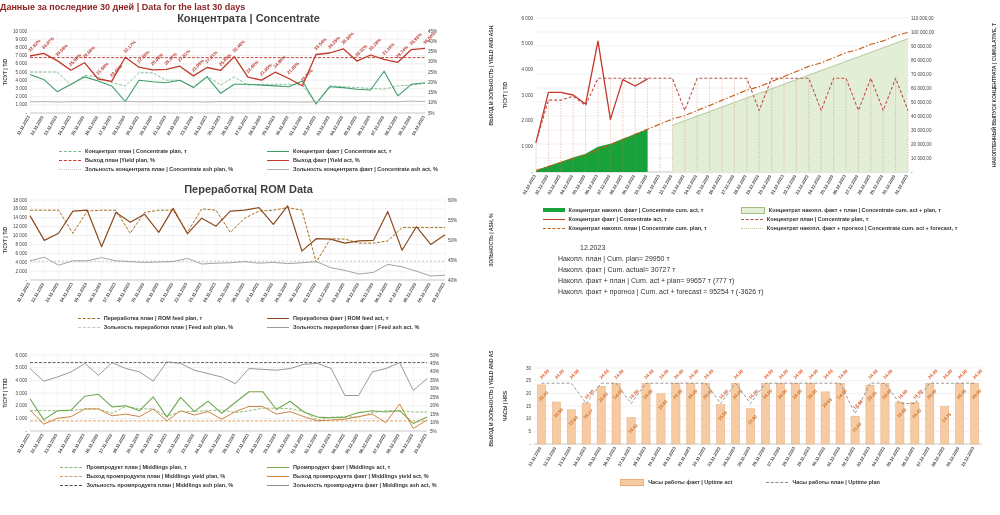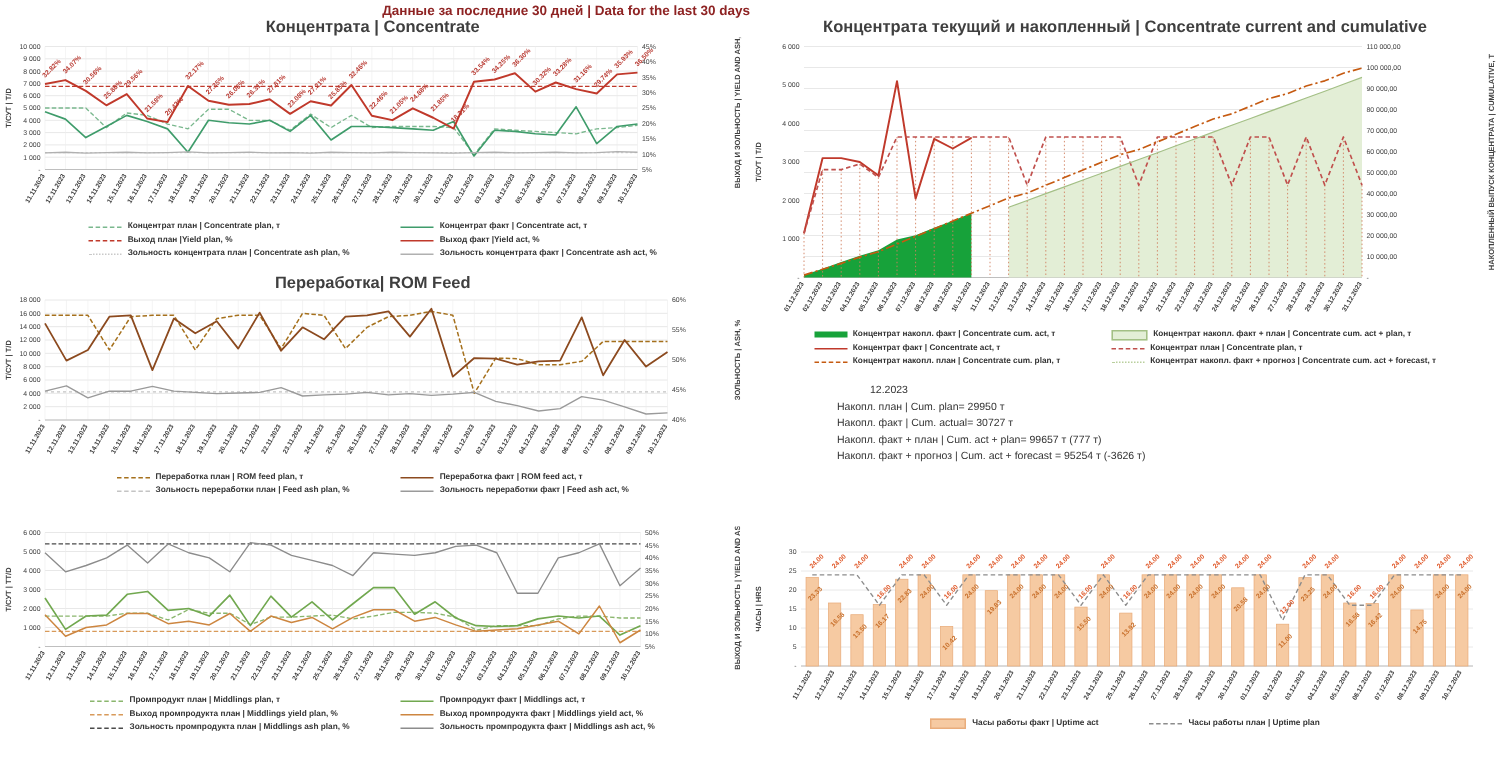--- a/index.html
+++ b/index.html
@@ -1,17 +1,17 @@
 <!DOCTYPE html>
 <html><head>
 <meta charset="utf-8">
 <style>
   html,body{margin:0;padding:0;background:#fff;}
   body{width:1000px;height:515px;position:relative;font-family:"Liberation Sans",sans-serif;overflow:hidden;}
-  .dash-header{position:absolute;left:0;top:2px;width:500px;text-align:right;font-size:9px;font-weight:bold;color:#8e2323;}
+  .dash-header{position:absolute;left:0;top:2px;width:500px;text-align:left;font-size:9px;font-weight:bold;color:#8e2323;}
   .chart{position:absolute;display:flex;flex-direction:column;}
   .ctitle{text-align:center;font-size:11px;font-weight:600;color:#3f3f3f;line-height:13px;height:13px;flex:0 0 auto;}
   svg{display:block;flex:0 0 auto;}
   svg text{font-family:"Liberation Sans",sans-serif;}
   .legend{display:grid;grid-template-columns:auto auto;justify-content:center;column-gap:34px;row-gap:1px;
           font-size:5.5px;color:#333;line-height:8px;flex:0 0 auto;margin-top:2px;}
   .lg-item{display:flex;align-items:center;white-space:nowrap;font-weight:600;}
   .sw{display:inline-block;width:22px;margin-right:4px;flex:0 0 auto;}
   .note{font-size:7px;color:#333;line-height:11px;margin:10px 0 0 58px;}
   .note .period{margin-left:22px;}
@@ -177,21 +177,21 @@
         <span>Зольность концентрата план | Concentrate ash plan, %</span>
       </div>
       <div class="lg-item">
         <span class="sw" style="border-top: 1.4px solid rgb(176, 176, 176); height: 0px;"></span>
         <span>Зольность концентрата факт | Concentrate ash act, %</span>
       </div>
     </div>
 </div>
 
 <div class="chart" id="c1" style="left:0;top:183px;width:497px;height:158px">
-  <div class="ctitle">Переработка| ROM Feed</div>
+  <div class="ctitle">Переработка| ROM Data</div>
   <svg width="497" height="116">
       <line x1="30" x2="445" y1="84" y2="84" stroke="#e0e0e0" stroke-width="0.5"></line>
       <line x1="30" x2="445" y1="75.11111111111111" y2="75.11111111111111" stroke="#e0e0e0" stroke-width="0.5"></line>
       <line x1="30" x2="445" y1="66.22222222222223" y2="66.22222222222223" stroke="#e0e0e0" stroke-width="0.5"></line>
       <line x1="30" x2="445" y1="57.33333333333333" y2="57.33333333333333" stroke="#e0e0e0" stroke-width="0.5"></line>
       <line x1="30" x2="445" y1="48.44444444444444" y2="48.44444444444444" stroke="#e0e0e0" stroke-width="0.5"></line>
       <line x1="30" x2="445" y1="39.55555555555556" y2="39.55555555555556" stroke="#e0e0e0" stroke-width="0.5"></line>
       <line x1="30" x2="445" y1="30.666666666666664" y2="30.666666666666664" stroke="#e0e0e0" stroke-width="0.5"></line>
       <line x1="30" x2="445" y1="21.77777777777778" y2="21.77777777777778" stroke="#e0e0e0" stroke-width="0.5"></line>
       <line x1="30" x2="445" y1="12.888888888888886" y2="12.888888888888886" stroke="#e0e0e0" stroke-width="0.5"></line>
@@ -417,21 +417,20 @@
         <span>Зольность промпродукта план | Middlings ash plan, %</span>
       </div>
       <div class="lg-item">
         <span class="sw" style="border-top: 1.4px solid rgb(140, 140, 140); height: 0px;"></span>
         <span>Зольность промпродукта факт | Middlings ash act, %</span>
       </div>
     </div>
 </div>
 
 <div class="chart" id="c3" style="left:500px;top:12px;width:500px;height:338px">
-  <div class="ctitle">Концентрата текущий и накопленный | Concentrate current and cumulative</div>
   <svg width="500" height="192">
       <line x1="36" x2="408" y1="160" y2="160" stroke="#e0e0e0" stroke-width="0.5"></line>
       <line x1="36" x2="408" y1="146" y2="146" stroke="#e0e0e0" stroke-width="0.5"></line>
       <line x1="36" x2="408" y1="132" y2="132" stroke="#e0e0e0" stroke-width="0.5"></line>
       <line x1="36" x2="408" y1="118" y2="118" stroke="#e0e0e0" stroke-width="0.5"></line>
       <line x1="36" x2="408" y1="104" y2="104" stroke="#e0e0e0" stroke-width="0.5"></line>
       <line x1="36" x2="408" y1="90" y2="90" stroke="#e0e0e0" stroke-width="0.5"></line>
       <line x1="36" x2="408" y1="76" y2="76" stroke="#e0e0e0" stroke-width="0.5"></line>
       <line x1="36" x2="408" y1="62" y2="62" stroke="#e0e0e0" stroke-width="0.5"></line>
       <line x1="36" x2="408" y1="48" y2="48" stroke="#e0e0e0" stroke-width="0.5"></line>

